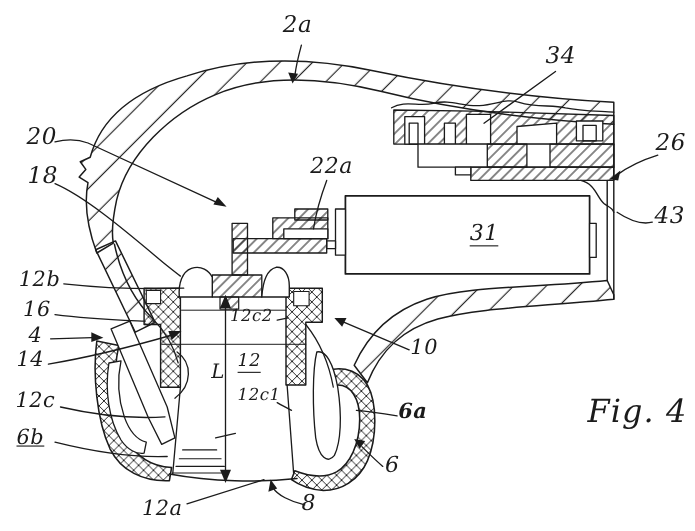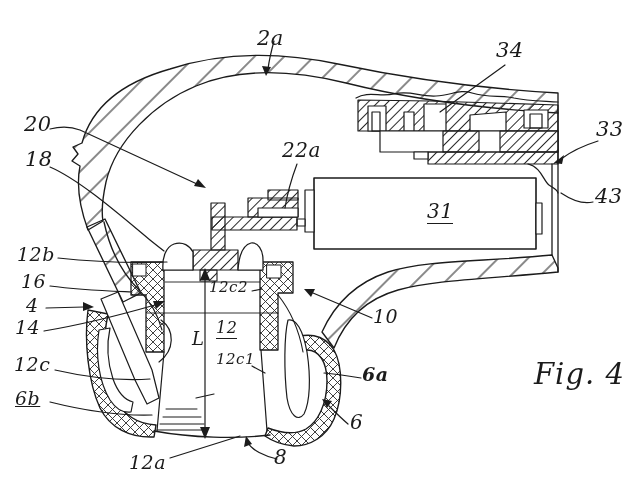--- a/index.html
+++ b/index.html
@@ -154,23 +154,23 @@
       <path d="M 361,378 C 349,376 337,374 324,373"></path>
       <path d="M 372,318 L 313,293"></path>
       <polygon fill="#1b1b1b" stroke="none" points="304,289 315,289 311,297"></polygon>
       <path d="M 252,291 L 262,289"></path>
       <path d="M 252,366 C 257,369 261,371 265,373"></path>
     </g>
   </g>
 </svg>
 
 <div class="labels-layer">
-      <div class="ref-label" style="left: 257px; top: 28px; font-size: 21px;">2a</div>
+      <div class="ref-label" style="left: 257px; top: 12px; font-size: 21px;">2a</div>
       <div class="ref-label" style="left: 496px; top: 40px; font-size: 21px;">34</div>
-      <div class="ref-label" style="left: 596px; top: 119px; font-size: 21px;">33</div>
+      <div class="ref-label" style="left: 596px; top: 119px; font-size: 21px;">26</div>
       <div class="ref-label" style="left: 595px; top: 186px; font-size: 21px;">43</div>
       <div class="ref-label" style="left: 24px; top: 114px; font-size: 21px;">20</div>
       <div class="ref-label" style="left: 25px; top: 149px; font-size: 21px;">18</div>
       <div class="ref-label" style="left: 282px; top: 140px; font-size: 20px;">22a</div>
       <div class="ref-label underline" style="left: 427px; top: 201px; font-size: 20px;">31</div>
       <div class="ref-label" style="left: 17px; top: 245px; font-size: 19px;">12b</div>
       <div class="ref-label" style="left: 21px; top: 272px; font-size: 19px;">16</div>
       <div class="ref-label" style="left: 26px; top: 296px; font-size: 19px;">4</div>
       <div class="ref-label" style="left: 15px; top: 318px; font-size: 19px;">14</div>
       <div class="ref-label" style="left: 14px; top: 355px; font-size: 19px;">12c</div>

